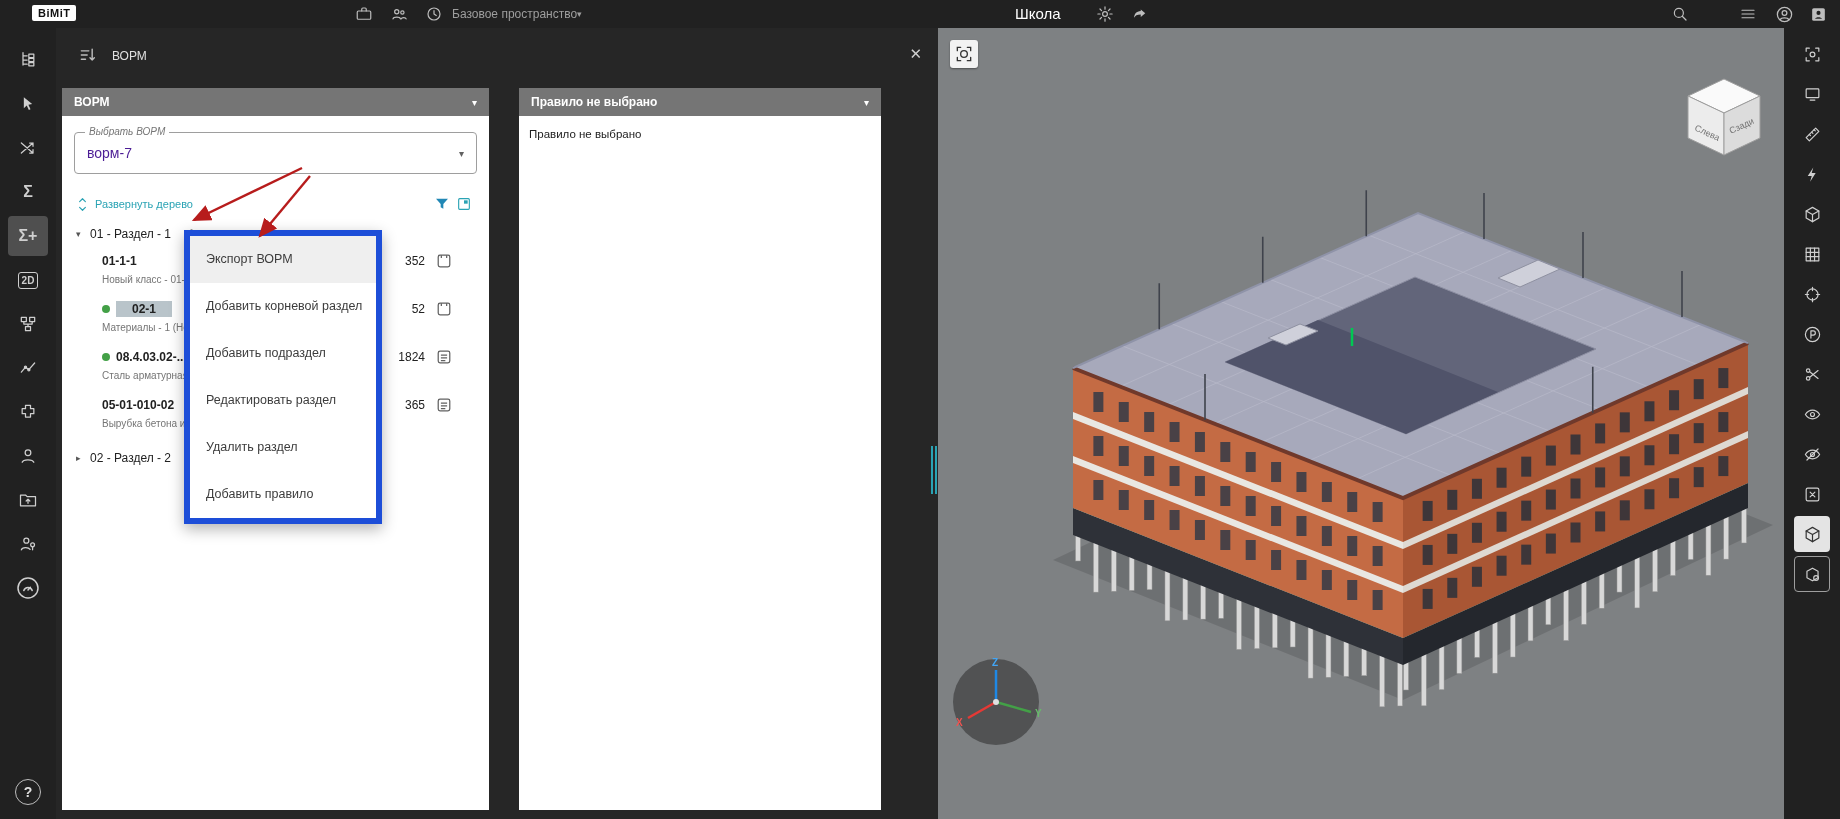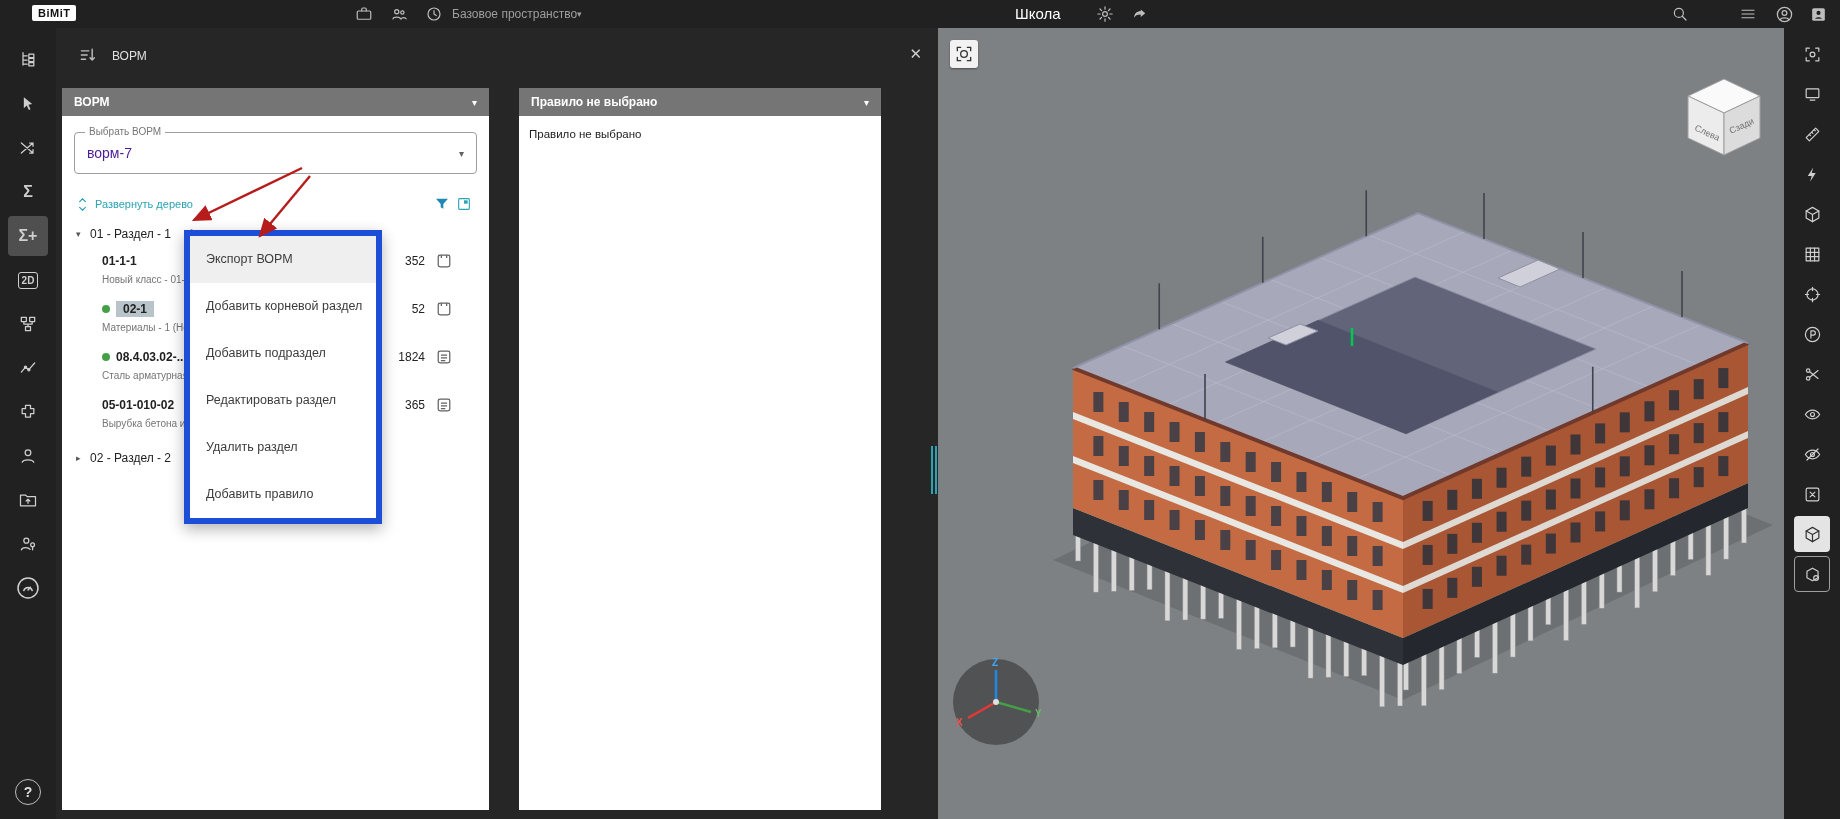--- a/index.html
+++ b/index.html
@@ -49,40 +49,40 @@
   .panel.pv{left:6px;width:427px;}
   .panel.pr{left:451px;width:362px;margin-left:12px;}
   .phead{height:28px;background:#757575;color:#fff;font-size:12px;font-weight:bold;
          display:flex;align-items:center;padding:0 12px;flex:none;cursor:pointer;}
   .phead .chev{margin-left:auto;font-size:10px;font-weight:normal;}
   .pbody{flex:1;position:relative;overflow:hidden;font-size:12px;color:#212121;}
 
   
   .selwrap{position:relative;margin:16px 12px 0 12px;height:42px;border:1px solid #9e9e9e;border-radius:4px;
            display:flex;align-items:center;padding:0 12px;cursor:pointer;}
-  .selwrap .flabel{position:absolute;top:-7px;left:10px;background:#fff;padding:0 4px;font-size:10px;color:#757575;}
+  .selwrap .flabel{position:absolute;top:-7px;left:10px;background:#fff;padding:0 4px;font-size:10px;color:#757575;font-style:italic;}
   .selwrap .fval{font-size:14px;color:#4c1d95;}
   .selwrap .chev{margin-left:auto;color:#616161;font-size:10px;}
 
   
   .treebar{margin:20px 14px 0 14px;height:20px;display:flex;align-items:center;}
   .expandlink{display:flex;align-items:center;gap:6px;color:#2aa3b4;font-size:11px;cursor:pointer;}
   .expandlink svg{stroke:#2aa3b4;fill:none;stroke-width:1.6;stroke-linecap:round;stroke-linejoin:round;}
   .treebar .spacer{flex:1;}
   .tico{width:22px;height:20px;display:flex;align-items:center;justify-content:center;cursor:pointer;}
 
   
   .troot{height:24px;margin-top:8px;display:flex;align-items:center;padding-left:14px;font-size:12px;color:#212121;cursor:pointer;}
   .troot .tri{width:14px;font-size:9px;color:#555;}
   .troot .dots{margin-left:10px;color:#424242;font-weight:bold;font-size:13px;cursor:pointer;padding:0 4px;}
   .titem{display:grid;grid-template-columns:1fr 60px 38px;grid-template-rows:20px 16px;
          align-items:center;padding:5px 26px 5px 40px;height:48px;cursor:pointer;}
   .tcode{font-size:12px;font-weight:bold;color:#212121;display:flex;align-items:center;gap:6px;white-space:nowrap;overflow:hidden;}
   .tdot{width:8px;height:8px;border-radius:50%;background:#43a047;flex:none;}
-  .tcode .hl{background:#b9c4ca;padding:1px 7px;}
+  .tcode .hl{background:#b9c4ca;padding:1px 16px;}
   .tnum{font-size:12px;color:#212121;text-align:right;}
   .ticon{display:flex;align-items:center;justify-content:center;}
   .ticon svg{stroke:#616161;fill:none;stroke-width:1.4;}
   .tsub{grid-column:1/4;font-size:10px;color:#757575;white-space:nowrap;overflow:hidden;}
 
   
   .ctxmenu{position:absolute;left:122px;top:142px;width:198px;background:#fff;z-index:20;
            border:6px solid #1d4ed8;box-shadow:0 5px 14px rgba(0,0,0,.3);}
   .ctxmenu .mi{height:47px;line-height:47px;padding:0 16px;font-size:12.5px;color:#3c3c3c;cursor:pointer;white-space:nowrap;}
   .ctxmenu .mi.first{background:#efefef;}

